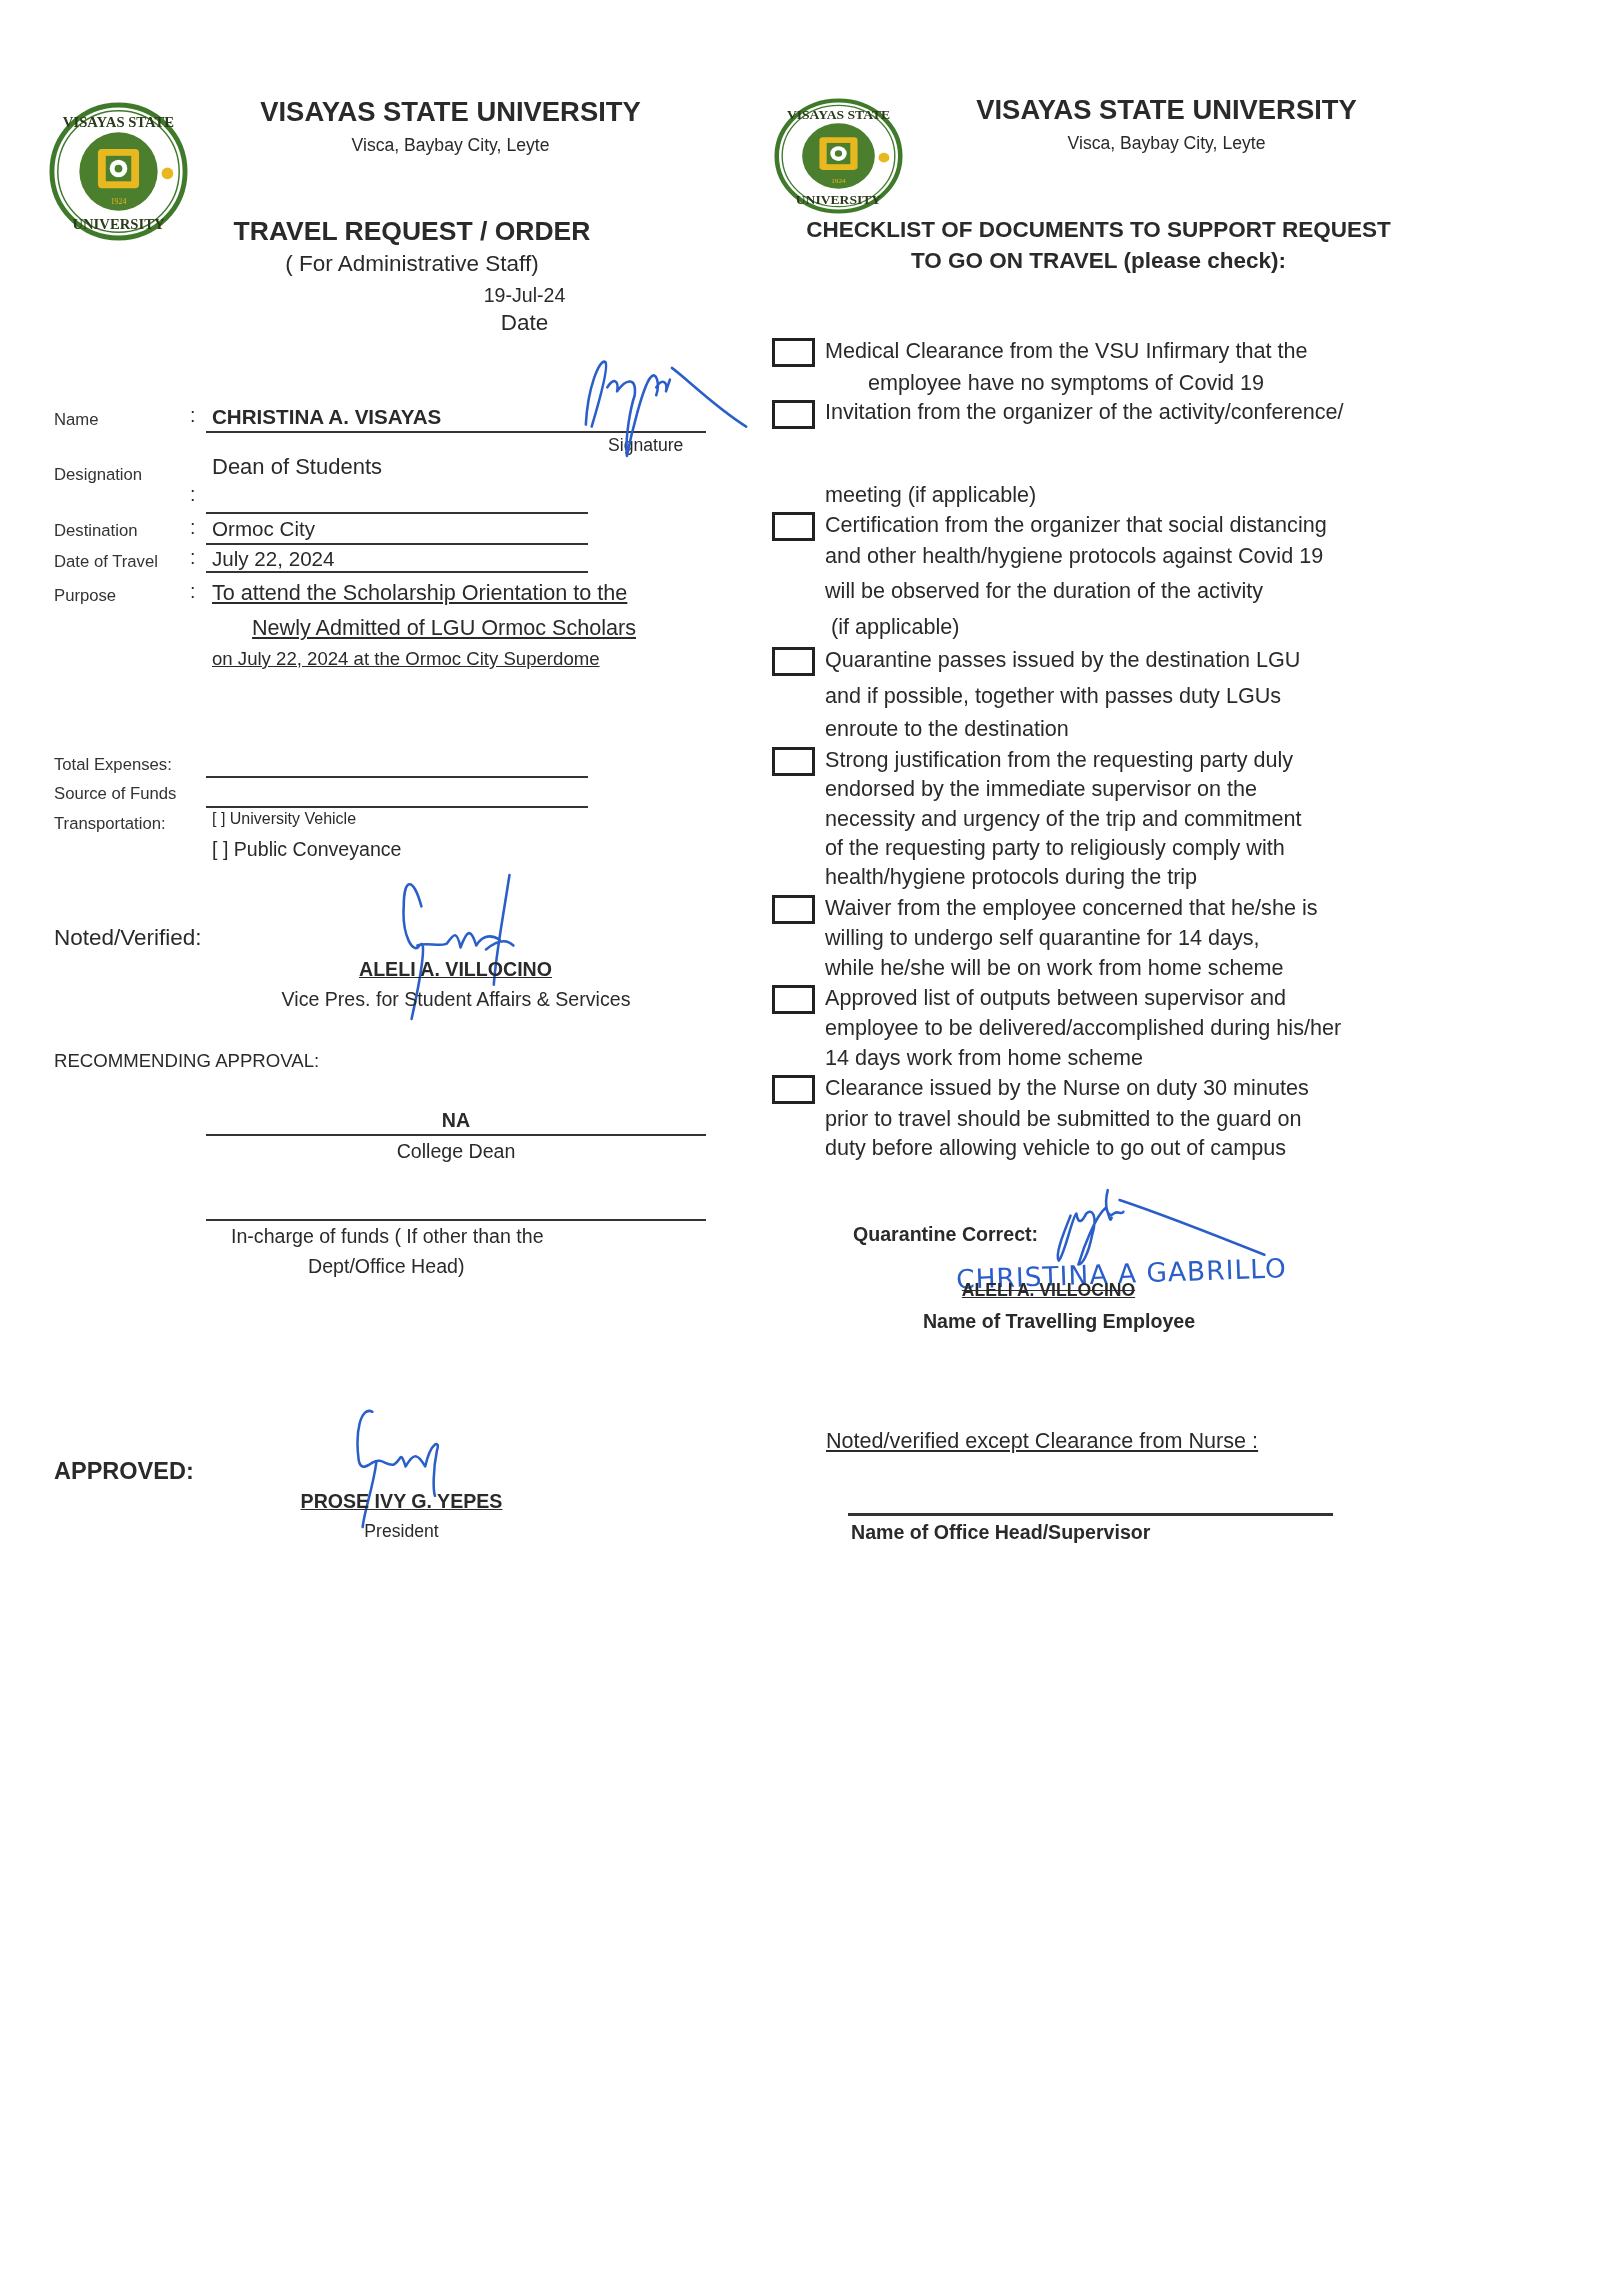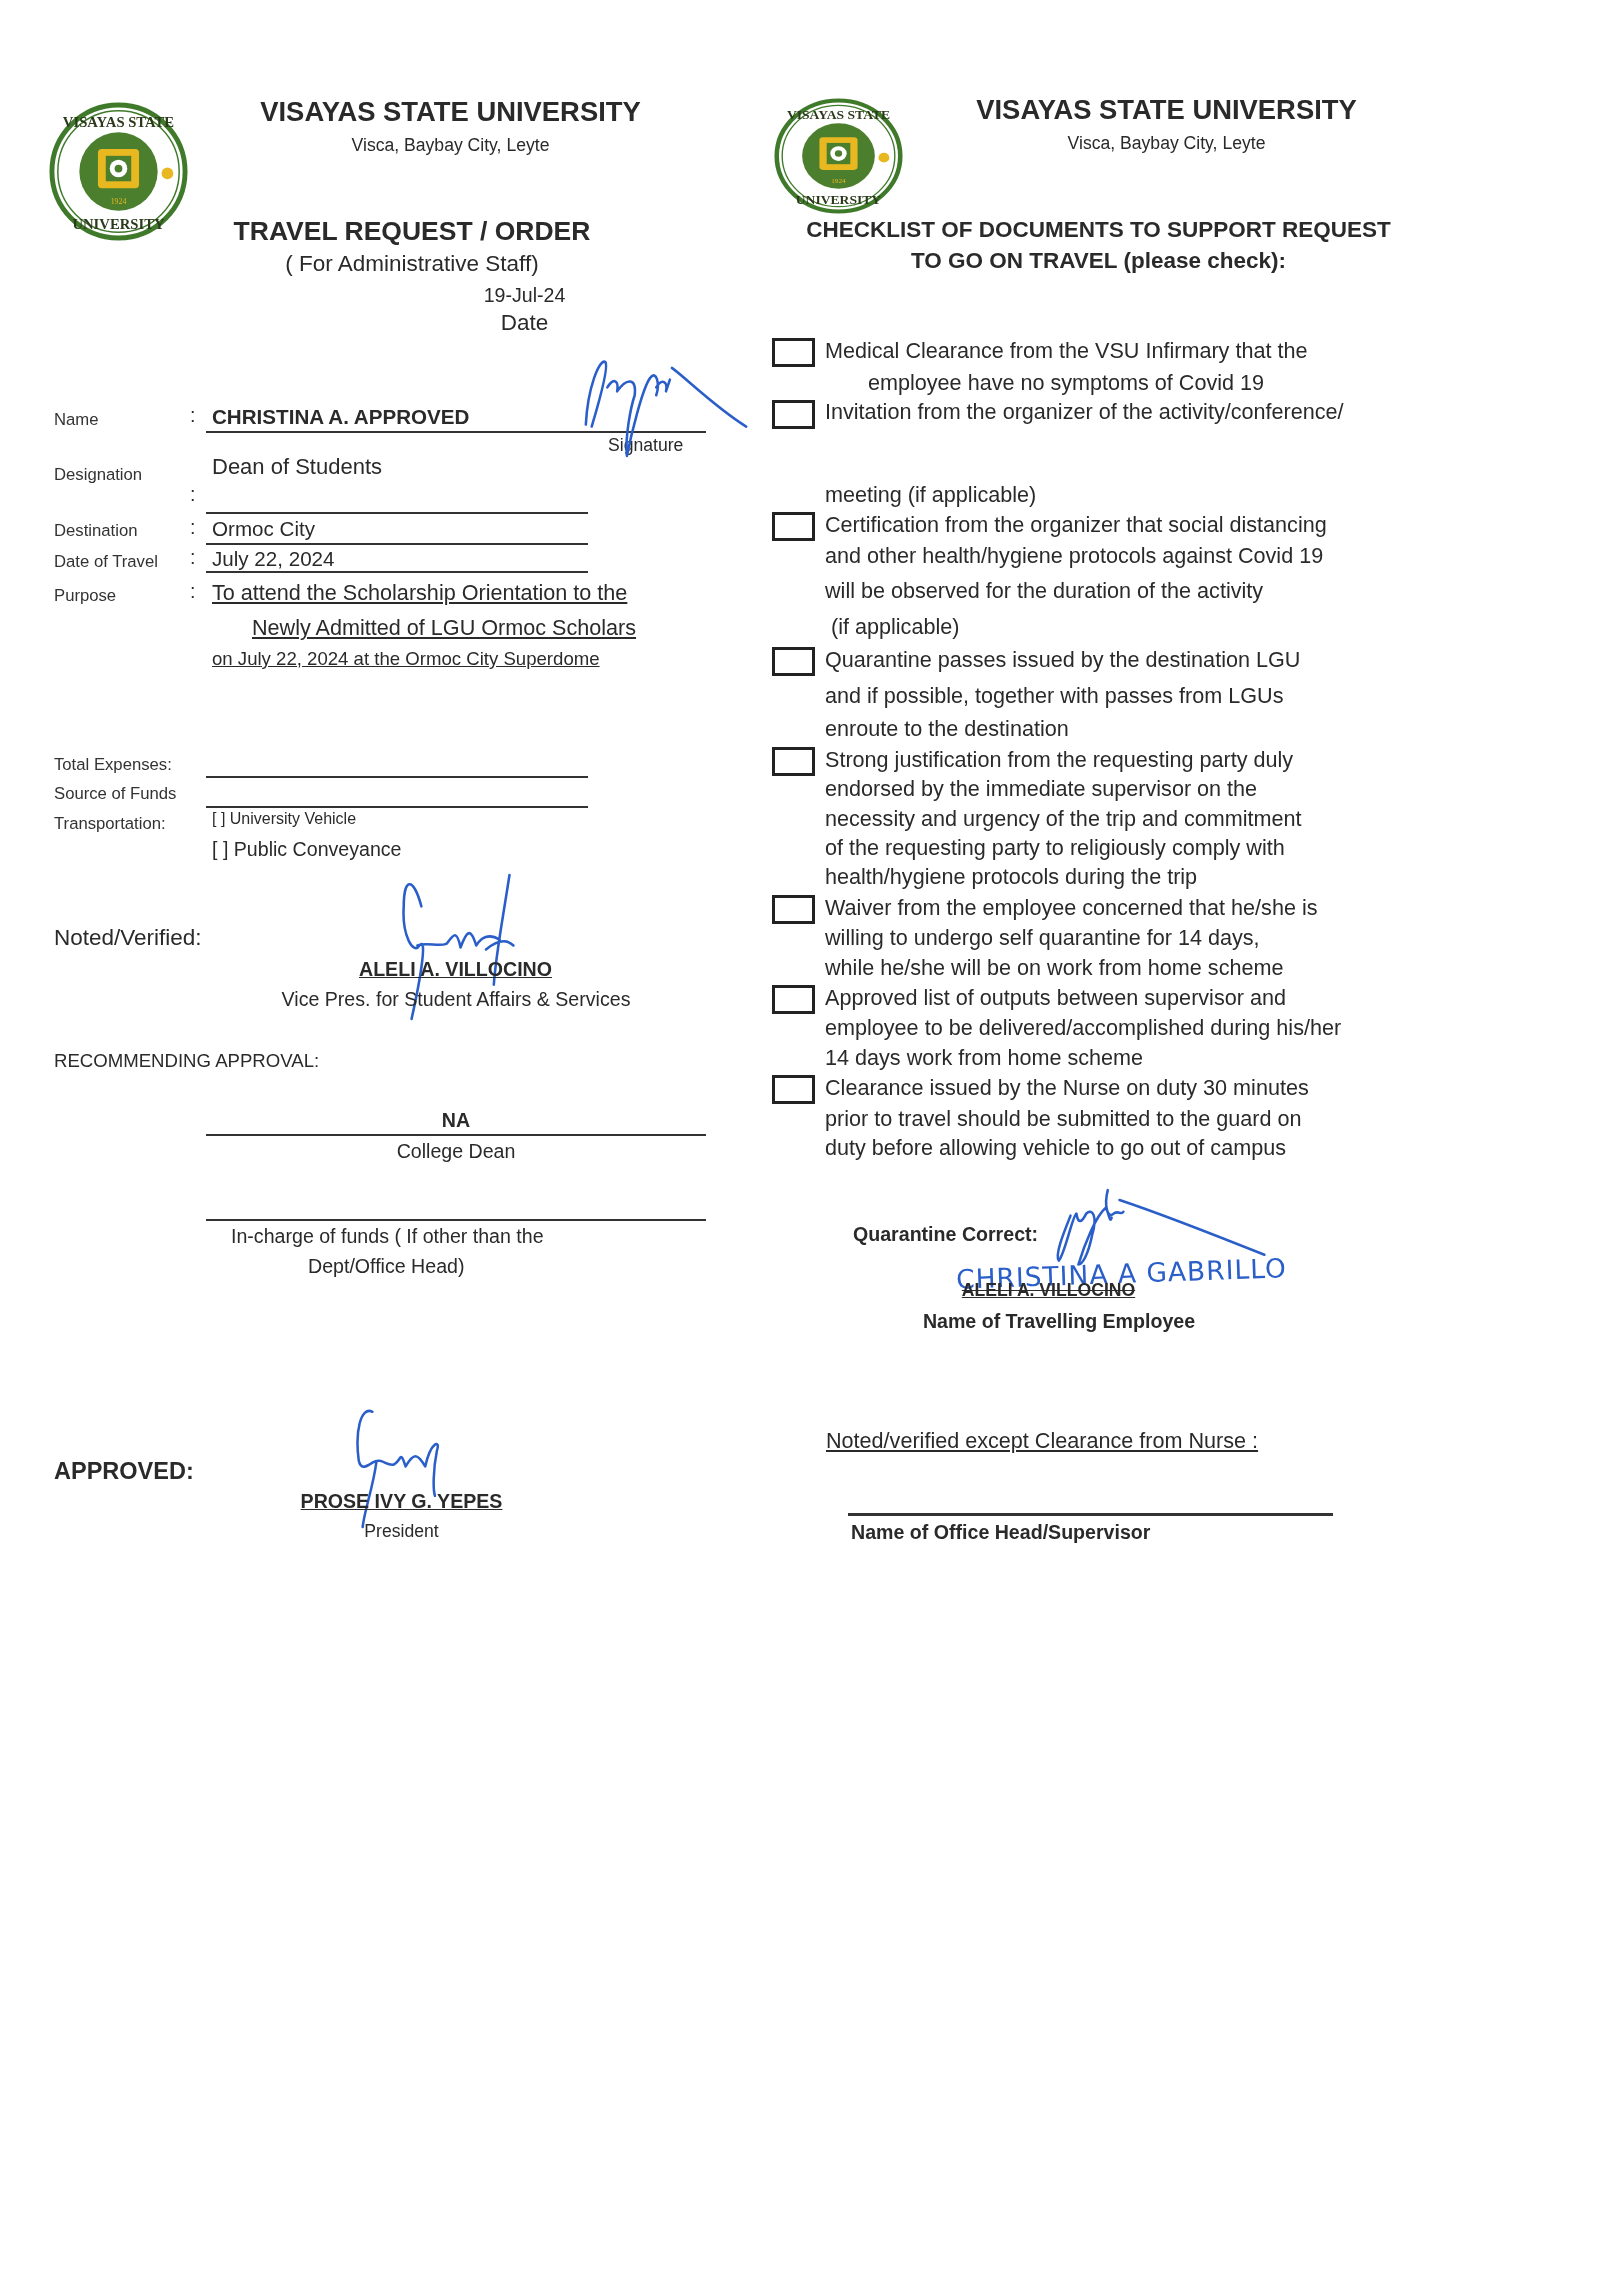--- a/index.html
+++ b/index.html
@@ -41,21 +41,21 @@
 <div class="abs bold center" style="left:225px;top:96px;width:451px;font-size:27.4px;">VISAYAS STATE UNIVERSITY</div>
 <div class="abs center" style="left:225px;top:135px;width:451px;font-size:17.6px;">Visca, Baybay City, Leyte</div>
 
 <div class="abs bold center" style="left:216px;top:216px;width:392px;font-size:26.5px;">TRAVEL REQUEST / ORDER</div>
 <div class="abs center" style="left:216px;top:251px;width:392px;font-size:22.5px;">( For Administrative Staff)</div>
 <div class="abs center" style="left:461px;top:284px;width:127px;font-size:19.6px;">19-Jul-24</div>
 <div class="abs center" style="left:461px;top:310px;width:127px;font-size:22.5px;">Date</div>
 
 <div class="lbl" style="top:410px;">Name</div>
 <div class="colon" style="top:404px;">:</div>
-<div class="val bold" style="top:405px;">CHRISTINA A. APPROVED</div>
+<div class="val bold" style="top:405px;">CHRISTINA A. VISAYAS</div>
 <div class="line" style="left:206px;top:431px;width:500px;"></div>
 <div class="abs" style="left:608px;top:435px;font-size:17.6px;">Signature</div>
 <svg class="sig" style="left:578px;top:348px;width:176px;height:118px;" viewBox="0 0 180 120">
   <path d="M8 78 C 10 40, 22 10, 28 14 C 32 20, 20 60, 14 80 M30 40 C 36 30, 42 32, 40 44 C 50 30, 60 30, 58 48 C 54 60, 48 90, 50 110 C 54 90, 66 40, 74 30 C 80 22, 84 36, 80 48 M80 40 C 86 30, 92 34, 90 44 L 94 32 M96 20 C 110 30, 140 60, 172 80"></path>
 </svg>
 
 <div class="lbl" style="top:465px;">Designation</div>
 <div class="val" style="top:454px;font-size:22px;">Dean of Students</div>
 <div class="colon" style="top:483px;">:</div>
 <div class="line" style="left:206px;top:512px;width:382px;"></div>
@@ -137,21 +137,21 @@
 <div class="ck-line" style="top:482px;">meeting (if applicable)</div>
 
 <div class="cb" style="top:512px;"></div>
 <div class="ck-line" style="top:512px;">Certification from the organizer that social distancing</div>
 <div class="ck-line" style="top:543px;">and other health/hygiene protocols against Covid 19</div>
 <div class="ck-line" style="top:578px;">will be observed for the duration of the activity</div>
 <div class="ck-line" style="top:614px;white-space:pre;"> (if applicable)</div>
 
 <div class="cb" style="top:647px;"></div>
 <div class="ck-line" style="top:647px;">Quarantine passes issued by the destination LGU</div>
-<div class="ck-line" style="top:683px;">and if possible, together with passes from LGUs</div>
+<div class="ck-line" style="top:683px;">and if possible, together with passes duty LGUs</div>
 <div class="ck-line" style="top:716px;">enroute to the destination</div>
 
 <div class="cb" style="top:747px;"></div>
 <div class="ck-line" style="top:747px;">Strong justification from the requesting party duly</div>
 <div class="ck-line" style="top:776px;">endorsed by the immediate supervisor on the</div>
 <div class="ck-line" style="top:806px;">necessity and urgency of the trip and commitment</div>
 <div class="ck-line" style="top:835px;">of the requesting party to religiously comply with</div>
 <div class="ck-line" style="top:864px;">health/hygiene protocols during the trip</div>
 
 <div class="cb" style="top:895px;"></div>

